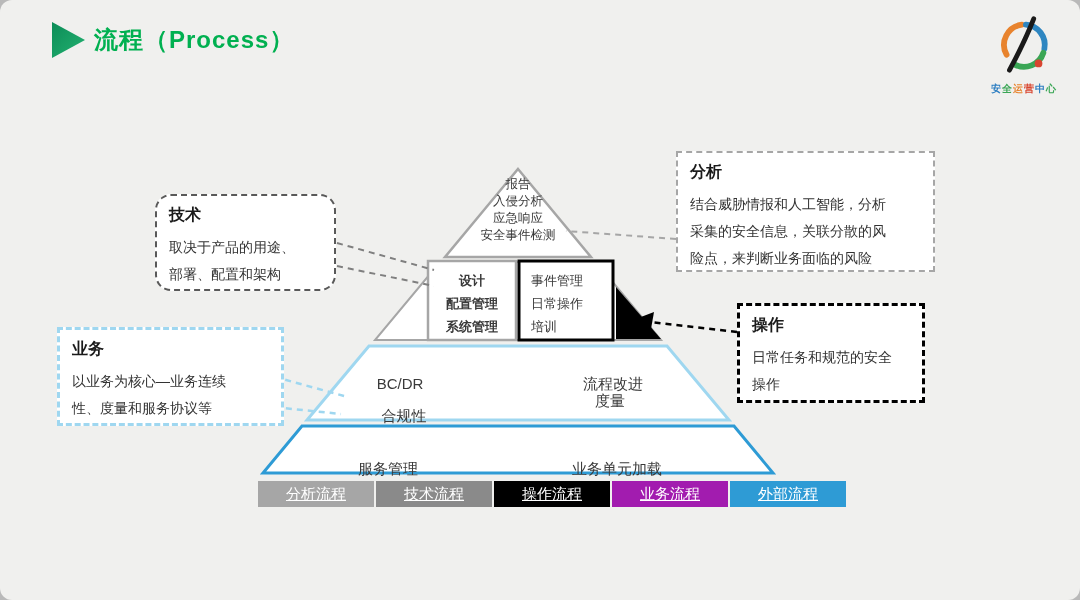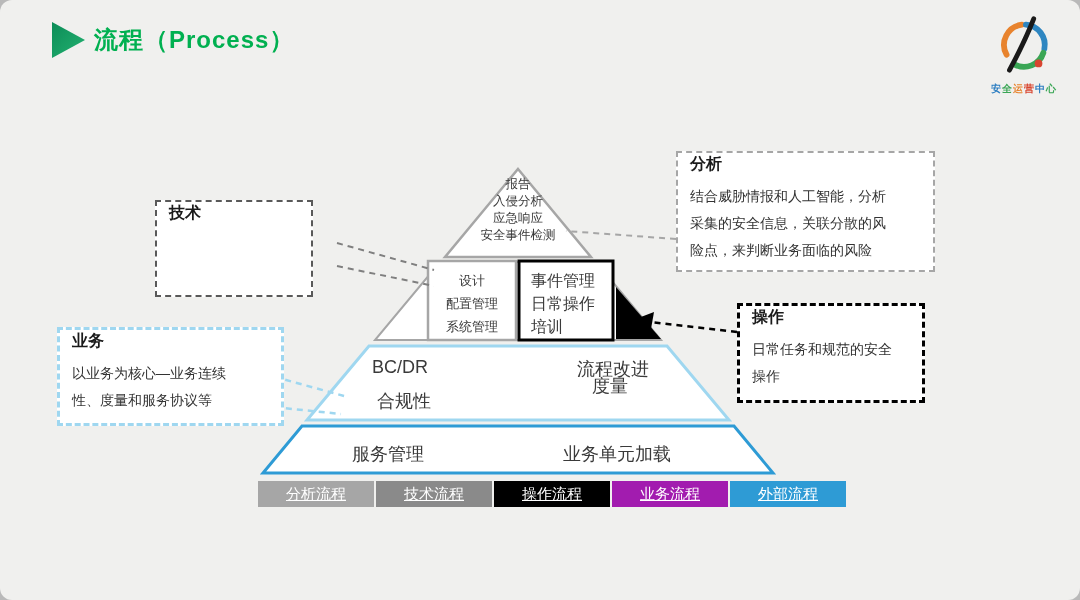--- a/index.html
+++ b/index.html
@@ -15,29 +15,29 @@
   
   .logo { left:985px; top:14px; width:78px; text-align:center; }
   .logo-caption { font-size:10px; font-weight:bold; letter-spacing:1px; margin-top:2px; white-space:nowrap; }
 
   
   #diagram-svg { position:absolute; left:0; top:0; z-index:1; }
 
   
   .pyr-text { z-index:2; color:#3a3a3a; text-align:center; }
   .pyr-top-text { left:408px; top:176px; width:220px; font-size:12.5px; line-height:17px; }
-  .tech-box-text { left:430px; top:269px; width:84px; font-size:13px; line-height:23px; }
-  .ops-box-text  { left:531px; top:269px; width:80px; font-size:16px; line-height:23px; text-align:left; }
-  .band-label { font-size:18px; }
+  .tech-box-text { left:430px; top:269px; width:84px; font-size:13px; line-height:23px;font-weight:bold; }
+  .ops-box-text  { left:531px; top:269px; width:80px; font-size:13px; line-height:23px; text-align:left; }
+  .band-label { font-size:15px;margin-top:18px; }
 
   
-  .callout { position:absolute; z-index:3; background:#ffffff; border:2px dashed #595959; padding:1px 12px; }
+  .callout { position:absolute; z-index:3; background:#ffffff; border:2px dashed #595959; padding:9px 12px; }
   .callout-title { font-size:16px; font-weight:bold; color:#1a1a1a; margin-bottom:8px; }
   .callout-body { font-size:14px; line-height:27px; color:#333333; white-space:pre-line; }
-  .callout-tech { left:155px; top:200px; width:158px; height:97px; }
+  .callout-tech { left:155px; top:194px; width:181px; height:97px;border-radius:16px; }
   .callout-business { left:57px; top:327px; width:227px; height:99px; border-width:3px; }
   .callout-analysis { left:676px; top:151px; width:259px; height:121px; }
   .callout-operations { left:737px; top:303px; width:188px; height:100px; border-width:3px; }
 
   
   .legend { left:258px; top:481px; display:flex; gap:2px; z-index:2; }
   .legend-box { width:116px; height:26px; display:flex; align-items:center; justify-content:center;
                 color:#ffffff; font-size:15px; background:#888888;text-decoration:underline; }
 </style>
 </head>
@@ -114,20 +114,22 @@
   <div class="abs pyr-text band-label" style="left:358px; top:357px; width:84px;">BC/DR</div>
   <div class="abs pyr-text band-label" style="left:571px; top:357px; width:84px;">流程改进</div>
   <div class="abs pyr-text band-label" style="left:362px; top:389px; width:84px;">合规性</div>
   <div class="abs pyr-text band-label" style="left:568px; top:374px; width:84px;">度量</div>
 
   <div class="abs pyr-text band-label" style="left:346px; top:442px; width:84px;">服务管理</div>
   <div class="abs pyr-text band-label" style="left:555px; top:442px; width:124px;">业务单元加载</div>
 
   <div class="callout callout-tech" style="border-color: rgb(89, 89, 89);">
     <div class="callout-title">技术</div>
+    <div class="callout-body">取决于产品的用途、
+部署、配置和架构</div>
   </div>
 
   <div class="callout callout-business" style="border-color: rgb(159, 215, 240);">
     <div class="callout-title">业务</div>
     <div class="callout-body">以业务为核心—业务连续
 性、度量和服务协议等</div>
   </div>
 
   <div class="callout callout-analysis" style="border-color: rgb(166, 166, 166);">
     <div class="callout-title">分析</div>

